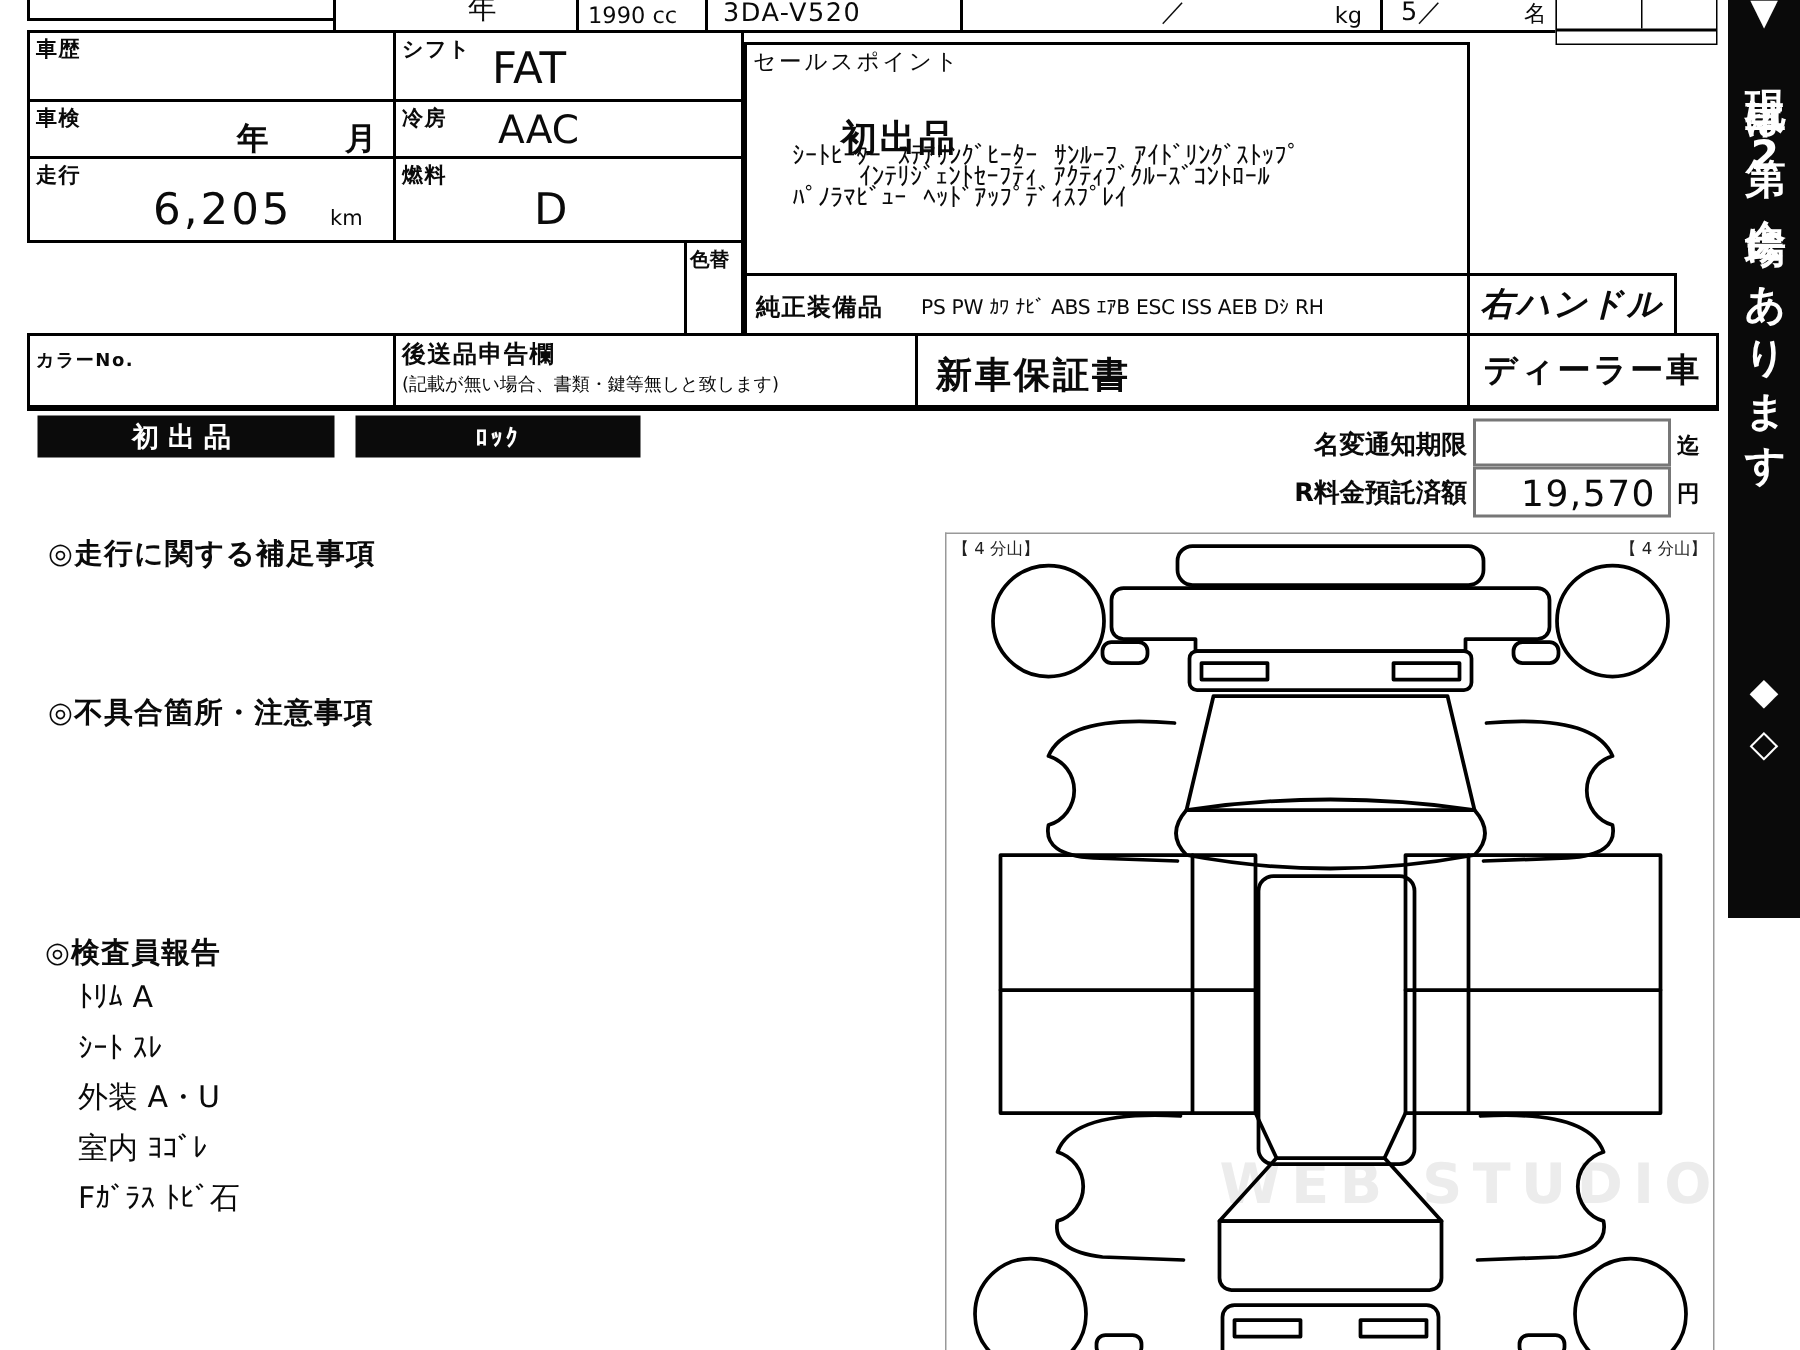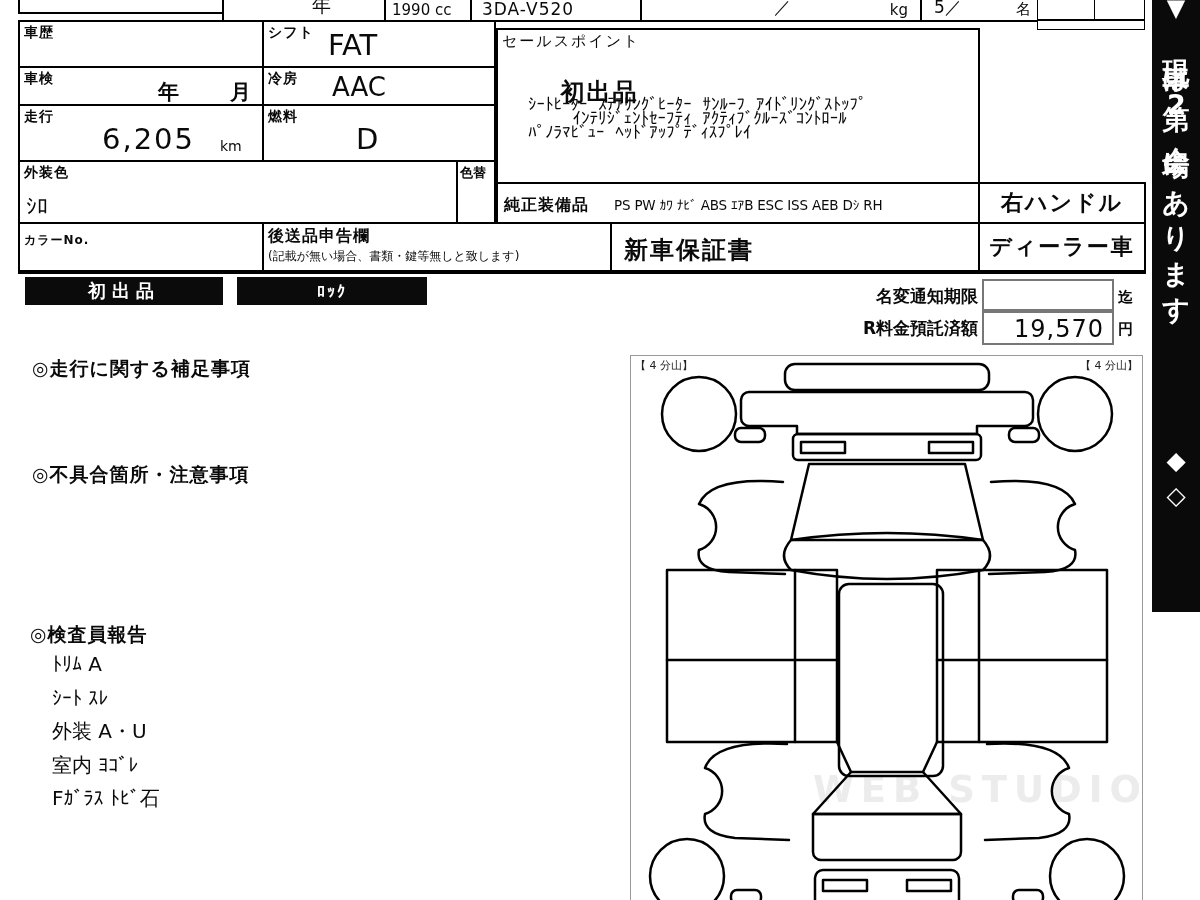--- a/index.html
+++ b/index.html
@@ -77,24 +77,20 @@
   <div class="cell" style="left:18px;top:104px;width:246px;height:58px;">
     <span class="lbl">走行</span>
     <span class="val-big" style="left:82px;top:16px;letter-spacing:2px;">6,205</span>
     <span style="position:absolute;left:200px;top:32px;font-size:14px;">km</span>
   </div>
   <div class="cell" style="left:262px;top:104px;width:234px;height:58px;">
     <span class="lbl">燃料</span>
     <span class="val-big" style="left:92px;top:16px;">D</span>
   </div>
 
-  <div class="cell" style="left:18px;top:160px;width:440px;height:64px;">
-    <span class="lbl">外装色</span>
-    <span style="position:absolute;left:6px;top:32px;font-size:22px;font-weight:500;">ｼﾛ</span>
-  </div>
   <div class="cell" style="left:456px;top:160px;width:40px;height:64px;">
     <span class="lbl" style="left:2px;font-size:13px;letter-spacing:0;">色替</span>
   </div>
 
   <div class="cell" style="left:18px;top:222px;width:246px;height:50px;">
     <span class="lbl" style="font-size:12px;top:8px;">カラーNo.</span>
   </div>
   <div class="cell" style="left:262px;top:222px;width:350px;height:50px;">
     <span class="lbl" style="font-size:16px;">後送品申告欄</span>
     <span class="sub-note">(記載が無い場合、書類・鍵等無しと致します)</span>
@@ -113,21 +109,21 @@
       <span style="margin-left:12px;">ｲﾝﾃﾘｼﾞｪﾝﾄｾｰﾌﾃｨ  ｱｸﾃｨﾌﾞｸﾙｰｽﾞｺﾝﾄﾛｰﾙ</span>
     </div>
     <div class="sales-line" style="top:64px;">ｼｰﾄﾋｰﾀｰ  ｽﾃｱﾘﾝｸﾞﾋｰﾀｰ  ｻﾝﾙｰﾌ  ｱｲﾄﾞﾘﾝｸﾞｽﾄｯﾌﾟ</div>
     <div class="sales-line" style="top:92px;">ﾊﾟﾉﾗﾏﾋﾞｭｰ  ﾍｯﾄﾞｱｯﾌﾟﾃﾞｨｽﾌﾟﾚｲ</div>
   </div>
 
   <div class="cell" style="left:496px;top:182px;width:484px;height:42px;">
     <span class="lbl" style="font-size:16px;top:11px;left:6px;">純正装備品</span>
     <span class="eq-items">PS PW ｶﾜ ﾅﾋﾞ ABS ｴｱB ESC ISS AEB Dｼ RH</span>
   </div>
-  <div class="cell center-val" style="left:978px;top:182px;width:168px;height:42px;">
+  <div class="cell center-val" style="left:978px;top:182px;width:140px;height:42px;font-style:italic;">
     <span>右ハンドル</span>
   </div>
 
   <div style="position:absolute;left:18px;top:270px;width:1128px;height:4px;background:#000;"></div>
 
   <div class="badge" style="left:25px;top:277px;width:198px;">
     <span>初出品</span>
   </div>
   <div class="badge" style="left:237px;top:277px;width:190px;font-size:16px;letter-spacing:2px;">
     <span>ﾛｯｸ</span>

